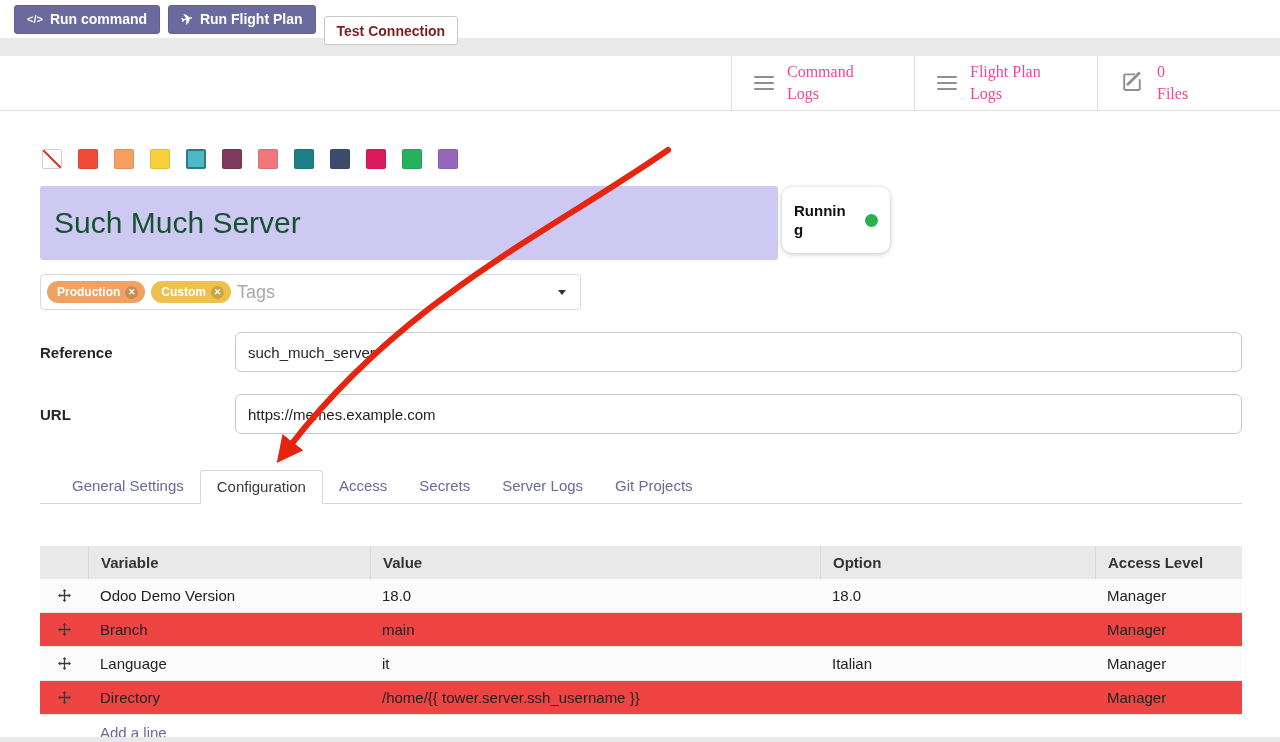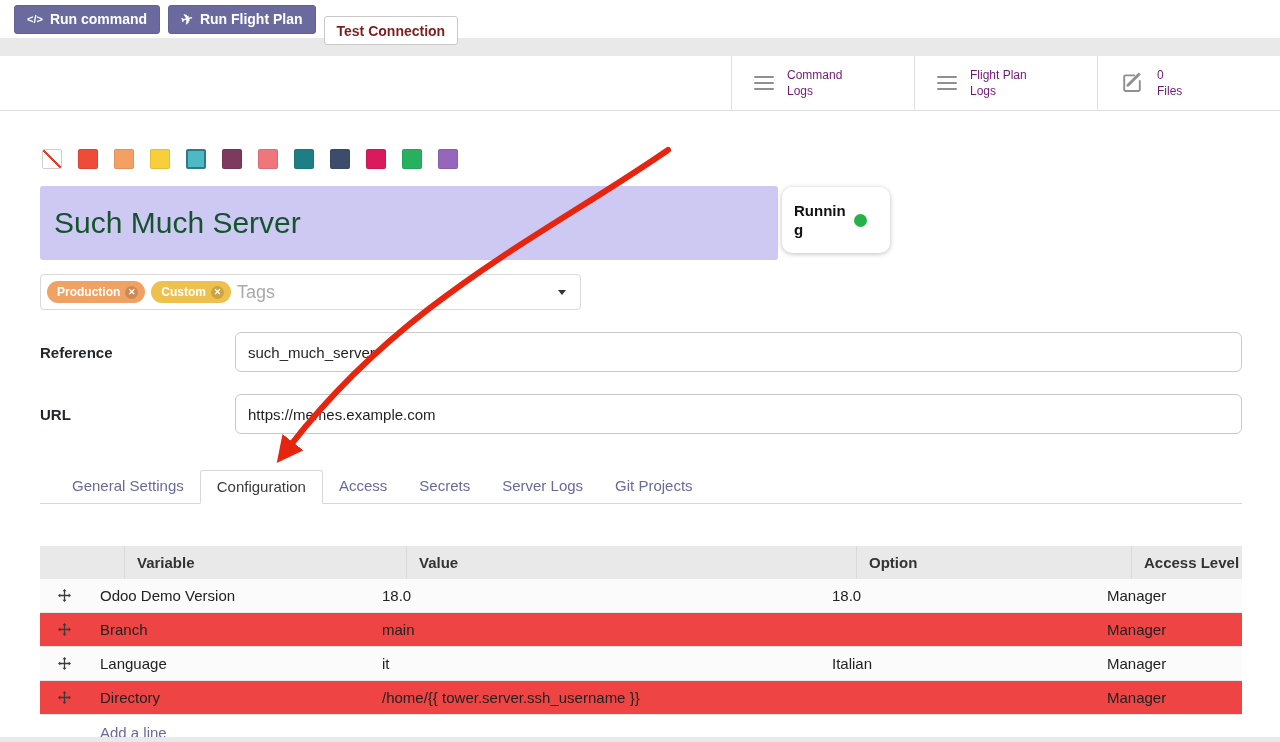--- a/index.html
+++ b/index.html
@@ -14,39 +14,39 @@
   .btn-purple { background:#6b6a9f; color:#fff; border-color:#63628f; }
   .btn-outline { background:#fff; color:#7f1d1d; border-color:#c9c9c9;margin-top:23px; }
   .btn-icon { font-size:11px; font-weight:700; }
   .plane-glyph { display:inline-block; transform:rotate(-14deg); font-size:14px; }
 
   .gray-band { height:18px; background:#e9e9e9; }
 
   
   .header-strip { height:55px; background:#fff; border-bottom:1px solid #e0e0e0; display:flex; justify-content:flex-end; }
   .stat-cell { display:flex; align-items:center; gap:13px; padding:0 22px; border-left:1px solid #e0e0e0;
-               color:#701a75; font-size:12px; cursor:pointer; min-width:183px; }
+               color:#ec4899; font-size:16px; cursor:pointer; min-width:183px;font-family:Liberation Serif, serif; }
   .stat-lines div { line-height:1.35; }
   .menu-icon { display:inline-flex; flex-direction:column; gap:3.5px; width:20px; }
   .menu-icon i { display:block; height:2.5px; background:#8f8f8f; border-radius:1px; }
 
   .content { padding:0 38px 0 40px; position:relative; }
 
   
   .swatches { display:flex; gap:16px; margin:38px 0 0 2px; }
   .swatch { width:20px; height:20px; border-radius:2px; border:1px solid rgba(0,0,0,0.08); cursor:pointer; }
   .swatch.none { background:linear-gradient(45deg,#fff 45%,#e0402a 45%,#e0402a 55%,#fff 55%); border:1px solid #cfcfcf; }
   .swatch.selected { border:2px solid #2a7a8c; }
 
   
   .title-row { display:flex; margin-top:17px; gap:4px; }
   .title-box { width:738px; height:74px; background:#cdc9f2; border-radius:3px; display:flex; align-items:center;
                padding-left:14px; font-size:30px; color:#14532d; cursor:text; }
   .status-card { width:108px; height:66px; margin-top:1px; background:#fff; border-radius:10px;
-                 box-shadow:0 1px 5px rgba(0,0,0,0.25); display:flex; align-items:center; padding:0 12px; gap:8px; cursor:pointer; }
+                 box-shadow:0 1px 5px rgba(0,0,0,0.25); display:flex; align-items:center; padding:0 12px; gap:8px; cursor:pointer;justify-content:space-between; }
   .status-text { font-weight:700; font-size:15px; line-height:1.3; width:52px; word-break:break-all; color:#111; }
   .status-dot { width:13px; height:13px; border-radius:50%; flex:none; }
 
   
   .tags-select { width:541px; height:36px; margin-top:14px; border:1px solid #d9d9d9; border-radius:4px; background:#fff;
                  display:flex; align-items:center; gap:6px; padding:0 14px 0 6px; cursor:pointer; }
   .tag { display:inline-flex; align-items:center; gap:5px; color:#fff; font-size:12px; font-weight:700;
          padding:4px 7px 4px 10px; border-radius:11px; }
   .tag-x { width:13px; height:13px; border-radius:50%; background:rgba(0,0,0,0.15); color:#fff; font-size:9px;
            line-height:13px; text-align:center; cursor:pointer; font-weight:700; }
@@ -63,21 +63,21 @@
 
   
   .tabs { display:flex; margin-top:36px; border-bottom:1px solid #d8d8d8; padding-left:16px; }
   .tab { padding:7px 16px 8px; font-size:15px; color:#686a9b; cursor:pointer; white-space:nowrap; }
   .tab.active { border:1px solid #d8d8d8; border-bottom:1px solid #fff; margin-bottom:-1px; color:#3a3a3a;
                 background:#fff; border-radius:3px 3px 0 0; }
 
   
   .table { margin-top:42px; }
   .thead, .tr { display:grid; grid-template-columns:48px 282px 450px 275px 1fr; align-items:center; }
-  .thead { background:#e9e9e9; height:33px; font-weight:700; color:#333; font-size:15px;padding-left:36px; }
+  .thead { background:#e9e9e9; height:33px; font-weight:700; color:#333; font-size:15px; }
   .th { padding-left:12px; height:100%; display:flex; align-items:center; border-left:1px solid #dadada; }
   .th:first-child { border-left:none; }
   .tr { height:34px; border-bottom:1px solid #e8e8e8; font-size:15px; color:#222; background:#ef4444; cursor:pointer; }
   .tr:nth-child(even) { background:#fbfbfb; }
   .td { padding-left:12px; overflow:hidden; white-space:nowrap; }
   .td.handle { display:flex; justify-content:center; padding-left:0; cursor:grab; }
   .add-line-row { height:34px; display:flex; align-items:center; padding-left:60px; }
   .add-line-row a { color:#686a9b; font-size:15px; cursor:pointer; text-decoration:none; }
 
   .bottom-band { position:absolute; left:0; right:0; bottom:0; height:5px; background:#e9e9e9; }

